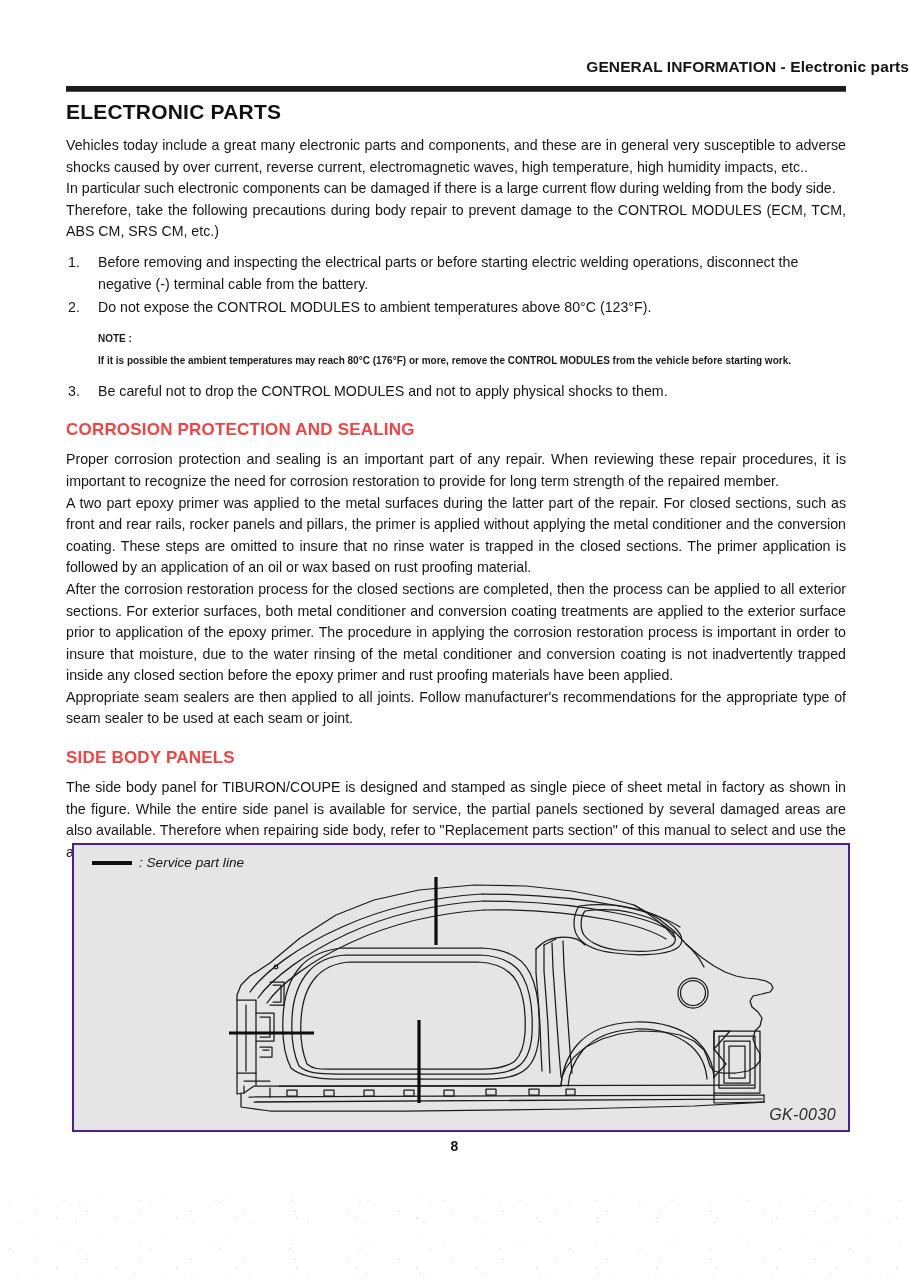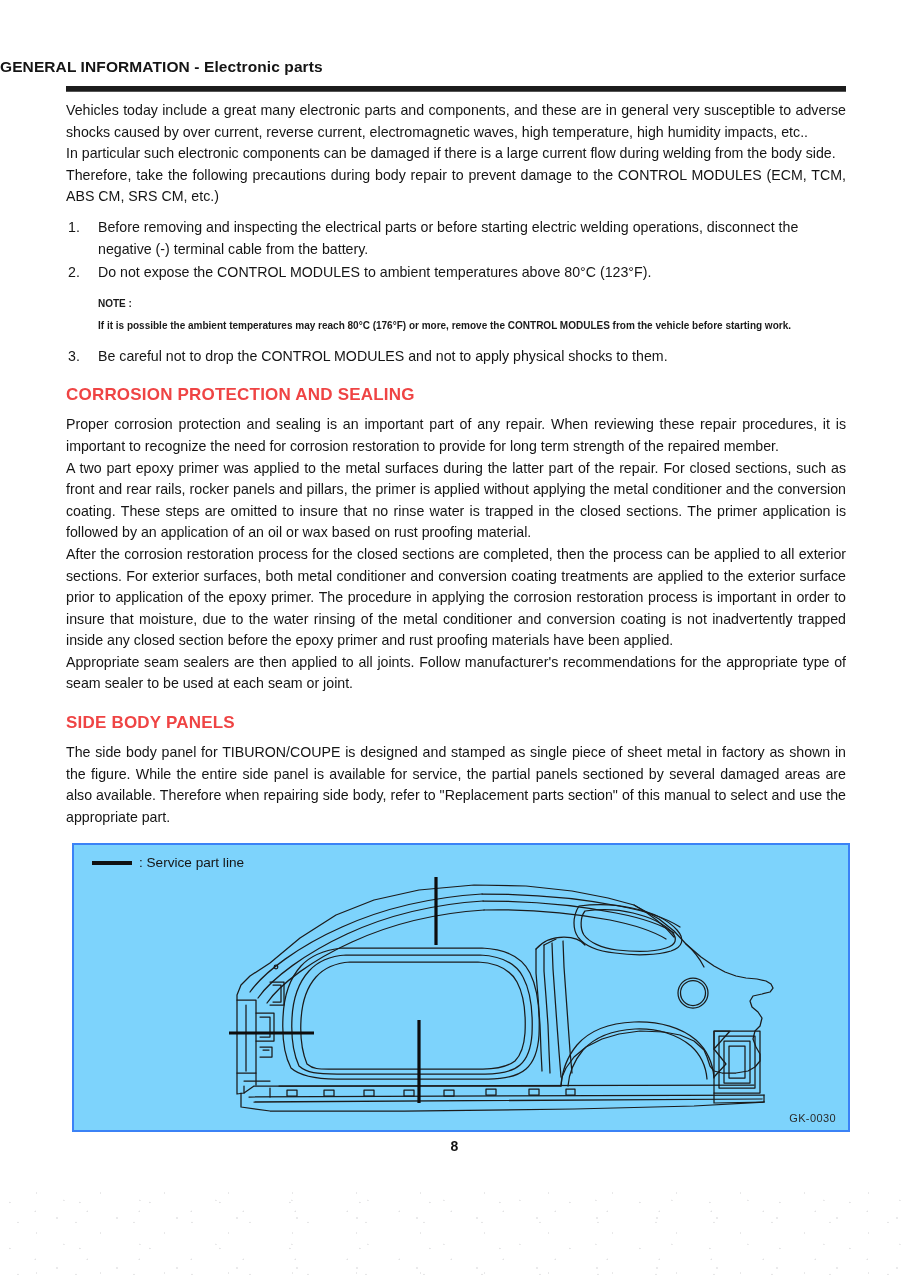--- a/index.html
+++ b/index.html
@@ -23,21 +23,21 @@
     height: 1284px;
     background: #fff;
   }
 
   
   .header {
     position: absolute;
     left: 0;
     top: 58px;
     width: 909px;
-    text-align: left;
+    text-align: right;
   }
   .header-title {
     font-size: 15.5px;
     font-weight: bold;
     letter-spacing: .1px;
     color: #141414;
   }
   .header-rule {
     position: absolute;
     left: 66px;
@@ -116,23 +116,24 @@
   .note-label { display: block; margin-bottom: 1px; }
   .note-body  { display: block; text-align: justify; text-justify: inter-word; }
 
   
   .figure {
     position: absolute;
     left: 72px;
     top: 843px;
     width: 774px;
     height: 285px;
-    border: 2px solid #3b82f6;
-    background: #7dd3fc;
+    border: 2px solid #4c1d95;
+    background: #e5e5e5;
     overflow: hidden;
+    font-style: italic;
   }
   .legend {
     position: absolute;
     left: 18px;
     top: 10px;
     display: flex;
     align-items: center;
     gap: 7px;
   }
   .legend-swatch {
@@ -141,21 +142,21 @@
     background: #111;
   }
   .legend-label {
     font-size: 13.6px;
     color: #151515;
   }
   .fig-id {
     position: absolute;
     right: 12px;
     bottom: 6px;
-    font-size: 11px;
+    font-size: 16px;
     letter-spacing: .4px;
     color: #2a2a2a;
   }
   .fig-svg {
     position: absolute;
     left: 0;
     top: 0;
   }
 
   
@@ -193,20 +194,21 @@
 
 <div class="page">
 
   <div class="header">
     <div class="header-title">GENERAL INFORMATION - Electronic parts</div>
   </div>
   <div class="header-rule"></div>
 
   <div class="content">
 
+    <h1 class="sect">ELECTRONIC PARTS</h1>
 
     <p class="body">Vehicles today include a great many electronic parts and components, and these are in general very susceptible to adverse shocks caused by over current, reverse current, electromagnetic waves, high temperature, high humidity impacts, etc..</p>
     <p class="body">In particular such electronic components can be damaged if there is a large current flow during welding from the body side.</p>
     <p class="body">Therefore, take the following precautions during body repair to prevent damage to the CONTROL MODULES (ECM, TCM, ABS CM, SRS CM, etc.)</p>
 
     <ol class="steps">
       <li>
         <span class="num">1.</span>
         <span class="step-text">Before removing and inspecting the electrical parts or before starting electric welding operations, disconnect the negative (-) terminal cable from the battery.</span>
       </li>

